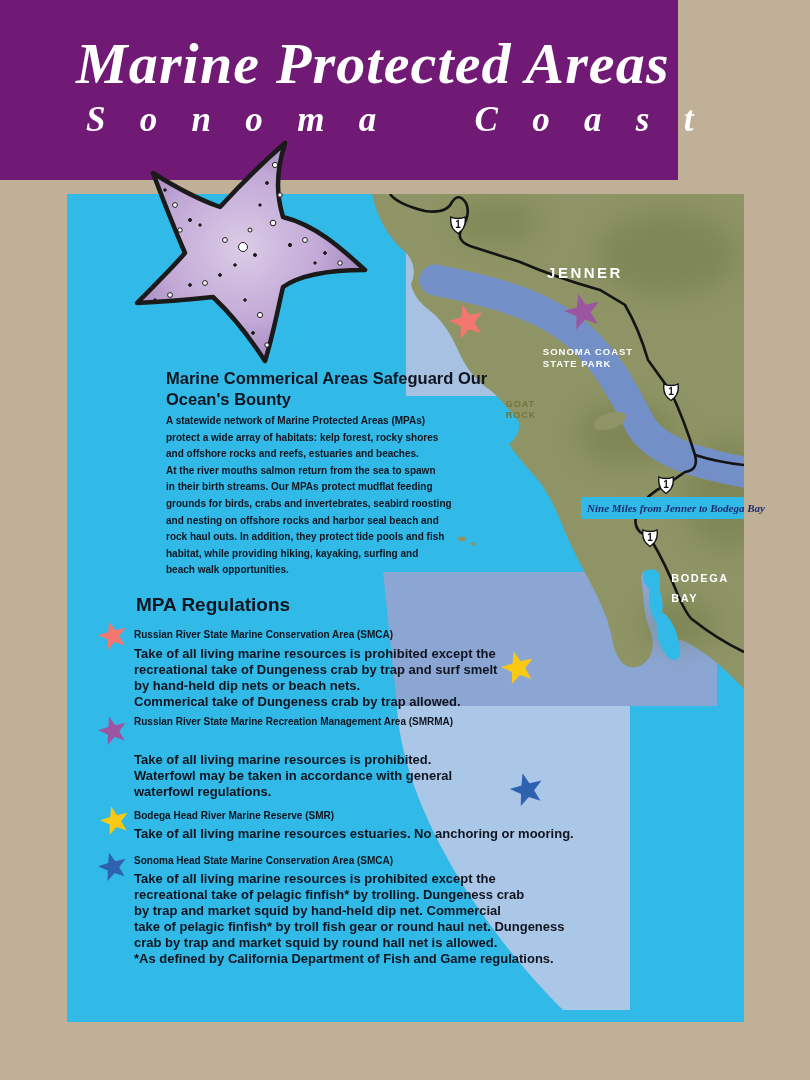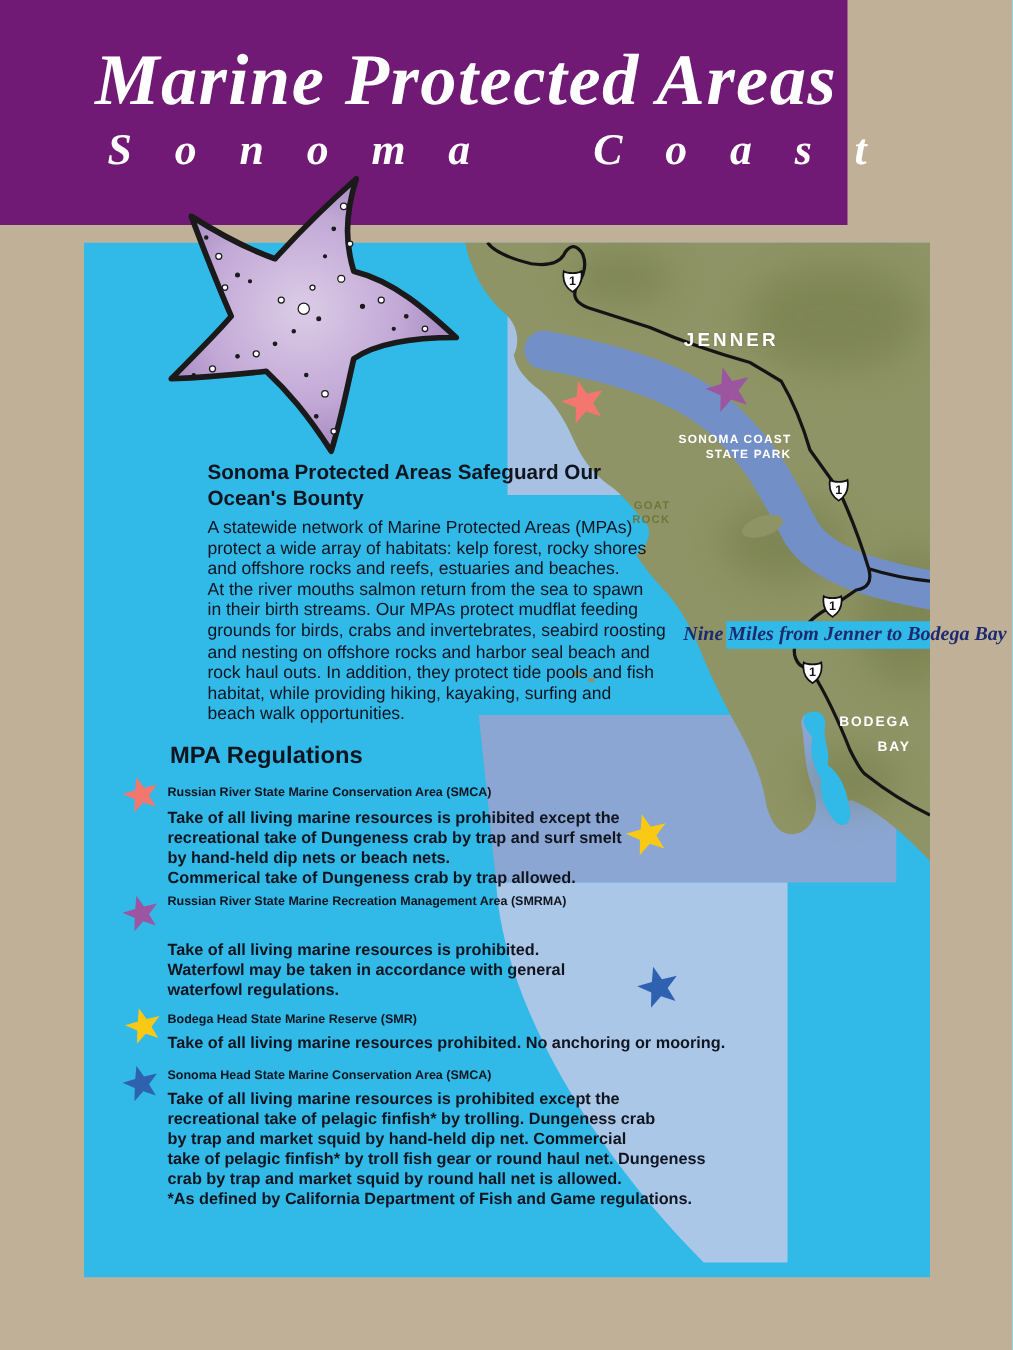--- a/index.html
+++ b/index.html
@@ -10,35 +10,35 @@
   .main-title{position:absolute;left:76px;top:30px;width:700px;color:#fff;
               font-family:"Liberation Serif",serif;font-style:italic;font-weight:700;
               font-size:58px;letter-spacing:0.02em;white-space:nowrap;}
   .sub-title{position:absolute;left:86px;top:100px;width:700px;color:#fff;
              font-family:"Liberation Serif",serif;font-style:italic;font-weight:700;
              font-size:35px;letter-spacing:0.98em;word-spacing:0.6em;white-space:nowrap;}
   
   .map-wrap{position:absolute;left:67px;top:194px;width:677px;height:828px;}
   .map-svg{position:absolute;left:0;top:0;}
   .map-label{position:absolute;transform:translate(-50%,-50%);color:#fff;font-weight:700;
-             text-align:right;white-space:pre-line;z-index:4;}
+             text-align:left;white-space:pre-line;z-index:4;}
   .lbl-town{font-size:15px;letter-spacing:2.5px;text-shadow:0 0 2px rgba(0,0,0,.15);}
   .lbl-park{font-size:9.5px;line-height:12px;letter-spacing:1px;}
   .lbl-goat{font-size:9px;line-height:11px;color:#6f763c;letter-spacing:1px;}
   .lbl-bay{font-size:11px;line-height:20px;letter-spacing:1.5px;}
   .banner{position:absolute;left:514px;top:303px;width:163px;height:22px;background:#31b9e8;
           z-index:4;display:flex;align-items:center;justify-content:center;}
   .banner span{font-family:"Liberation Serif",serif;font-style:italic;font-weight:700;
-               font-size:16px;color:#1c2b6e;white-space:nowrap;margin-left:27px;}
+               font-size:11px;color:#1c2b6e;white-space:nowrap;margin-left:27px;}
   .shield{position:absolute;z-index:5;transform:translate(-9px,-10px);}
   .shield text{font-family:"Liberation Sans",sans-serif;font-size:10px;font-weight:700;fill:#111;}
   
   .txt{position:absolute;color:#10141f;z-index:6;white-space:pre-line;}
   .intro-heading{left:166px;top:368px;width:360px;font-size:16.5px;line-height:21px;font-weight:700;}
-  .intro-body{left:166px;top:413px;width:450px;font-size:14px;line-height:16.6px;font-weight:400;}
+  .intro-body{left:166px;top:413px;width:450px;font-size:10px;line-height:16.6px;font-weight:700;}
   .mpa-heading{left:136px;top:594px;font-size:19px;font-weight:700;}
   .reg-title{position:absolute;left:134px;color:#10141f;font-size:10px;line-height:16px;
              font-weight:700;z-index:6;}
   .reg-body{position:absolute;left:134px;color:#10141f;font-size:13px;line-height:16px;
             font-weight:700;white-space:pre-line;z-index:6;width:470px;}
   .reg-star{position:absolute;z-index:6;}
   .starfish{position:absolute;left:125px;top:135px;z-index:8;}
 </style>
 </head>
 <body>
@@ -172,21 +172,21 @@
       <circle cx="55" cy="95" r="2.2" fill="#fff"></circle>
         <circle cx="75" cy="90" r="1.2" fill="#1b1b1b"></circle>
       <circle cx="100" cy="105" r="2.4" fill="#fff"></circle>
         <circle cx="130" cy="120" r="1.5" fill="#1b1b1b"></circle>
       <circle cx="110" cy="130" r="1.3" fill="#1b1b1b"></circle>
         <circle cx="125" cy="95" r="2.0" fill="#fff"></circle>
       <circle cx="118" cy="112" r="4.5" fill="#fff"></circle>
     </g>
   </svg>
 
-  <div class="txt intro-heading">Sonoma Protected Areas Safeguard Our
+  <div class="txt intro-heading">Marine Commerical Areas Safeguard Our
 Ocean's Bounty</div>
   <div class="txt intro-body">A statewide network of Marine Protected Areas (MPAs)
 protect a wide array of habitats: kelp forest, rocky shores
 and offshore rocks and reefs, estuaries and beaches.
 At the river mouths salmon return from the sea to spawn
 in their birth streams. Our MPAs protect mudflat feeding
 grounds for birds, crabs and invertebrates, seabird roosting
 and nesting on offshore rocks and harbor seal beach and
 rock haul outs. In addition, they protect tide pools and fish
 habitat, while providing hiking, kayaking, surfing and
@@ -207,22 +207,22 @@
     <polygon points="-3.9,-14.5 2.2,-5.8 12.6,-8.2 6.2,0.3 11.7,9.4 1.6,6.0 -5.4,14.0 -5.2,3.4 -15.0,-0.8 -4.8,-3.9" fill="#9c55a0"></polygon>
   </svg>
   <div class="reg-title" style="top:714px;width:400px;">Russian River State Marine Recreation Management Area (SMRMA)</div>
   <div class="reg-body" style="top:752px;">Take of all living marine resources is prohibited.
 Waterfowl may be taken in accordance with general
 waterfowl regulations.</div>
 
   <svg class="reg-star" style="left:99px;top:805px;" width="32" height="32" viewBox="-16 -16 32 32">
     <polygon points="-3.9,-14.5 2.2,-5.8 12.6,-8.2 6.2,0.3 11.7,9.4 1.6,6.0 -5.4,14.0 -5.2,3.4 -15.0,-0.8 -4.8,-3.9" fill="#f9c913"></polygon>
   </svg>
-  <div class="reg-title" style="top:808px;">Bodega Head State Marine Reserve (SMR)</div>
-  <div class="reg-body" style="top:826px;">Take of all living marine resources prohibited. No anchoring or mooring.</div>
+  <div class="reg-title" style="top:808px;">Bodega Head River Marine Reserve (SMR)</div>
+  <div class="reg-body" style="top:826px;">Take of all living marine resources estuaries. No anchoring or mooring.</div>
 
   <svg class="reg-star" style="left:97px;top:851px;" width="32" height="32" viewBox="-16 -16 32 32">
     <polygon points="-3.9,-14.5 2.2,-5.8 12.6,-8.2 6.2,0.3 11.7,9.4 1.6,6.0 -5.4,14.0 -5.2,3.4 -15.0,-0.8 -4.8,-3.9" fill="#2e62b0"></polygon>
   </svg>
   <div class="reg-title" style="top:853px;">Sonoma Head State Marine Conservation Area (SMCA)</div>
   <div class="reg-body" style="top:871px;">Take of all living marine resources is prohibited except the
 recreational take of pelagic finfish* by trolling. Dungeness crab
 by trap and market squid by hand-held dip net. Commercial
 take of pelagic finfish* by troll fish gear or round haul net. Dungeness
 crab by trap and market squid by round hall net is allowed.

